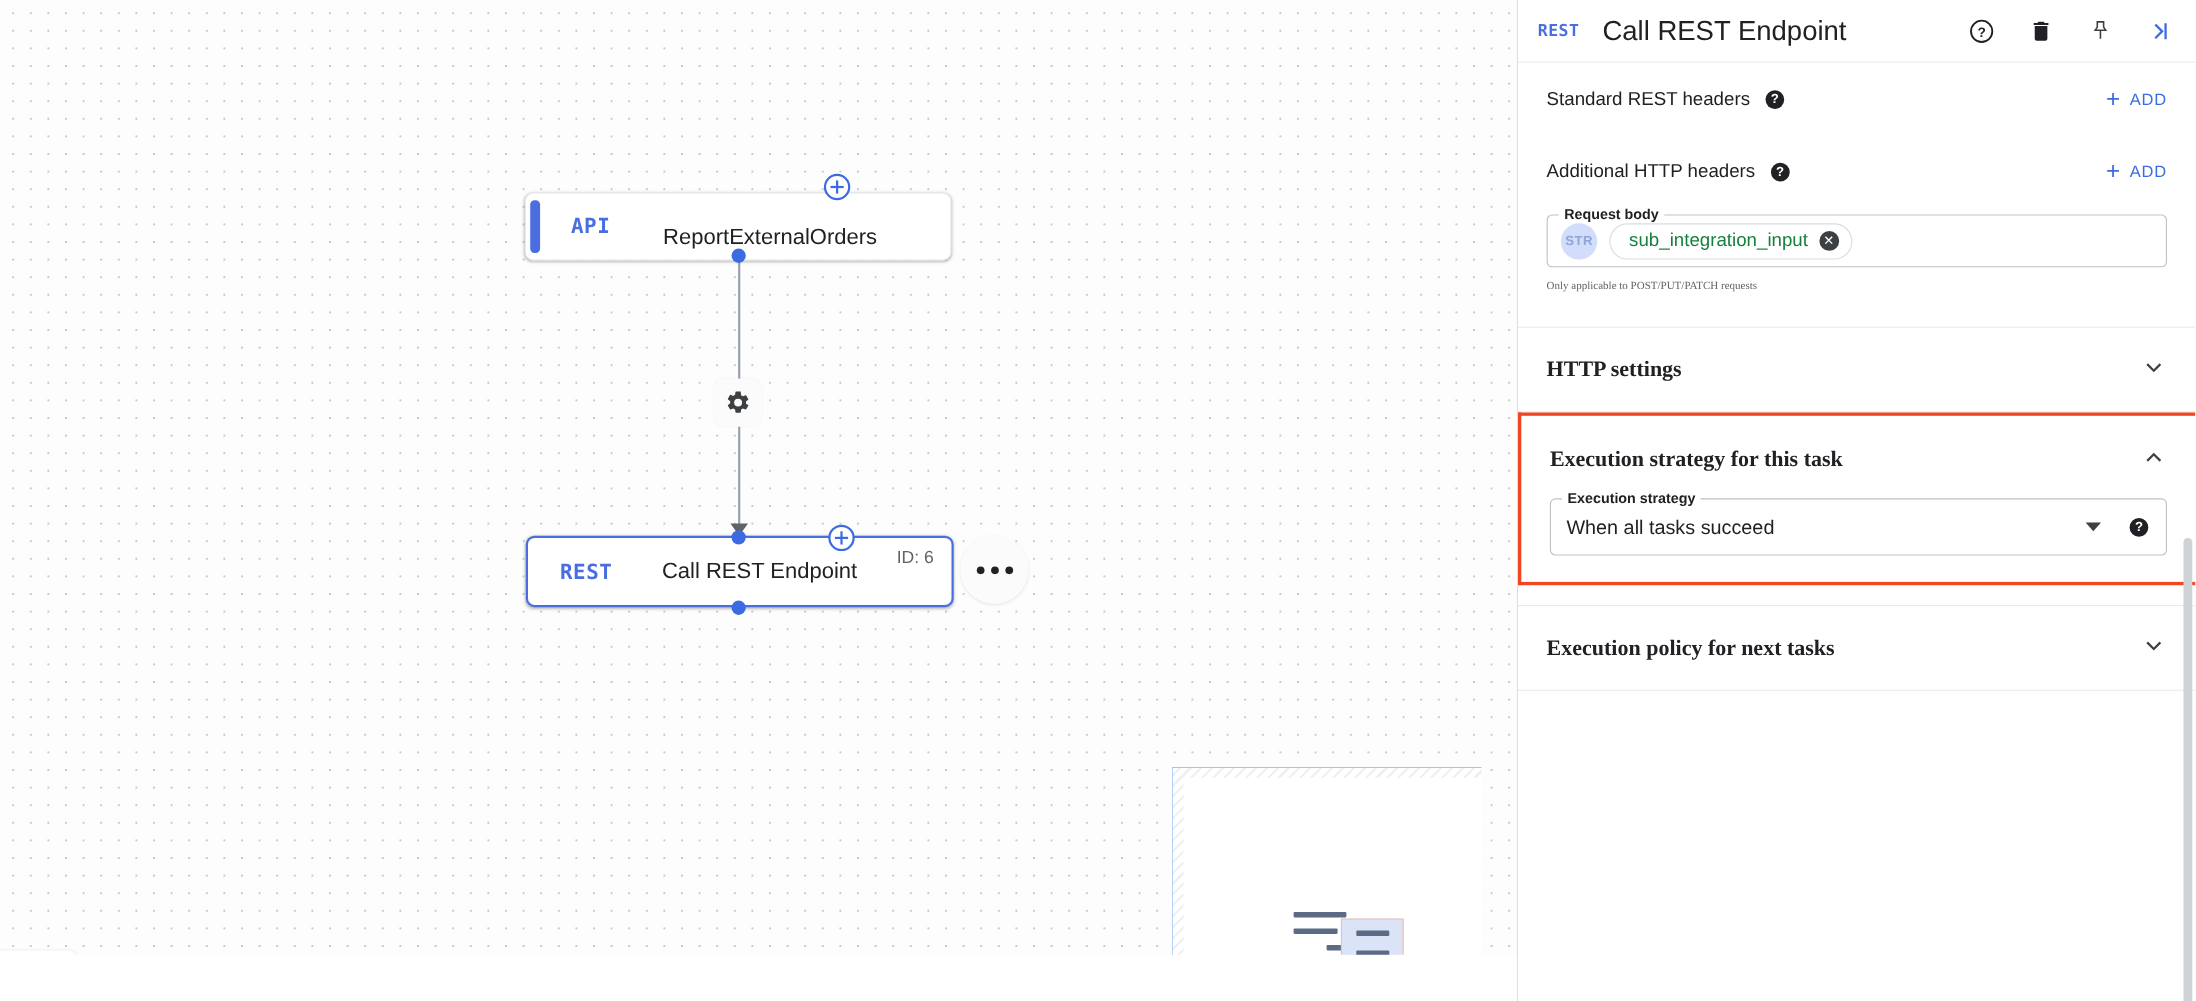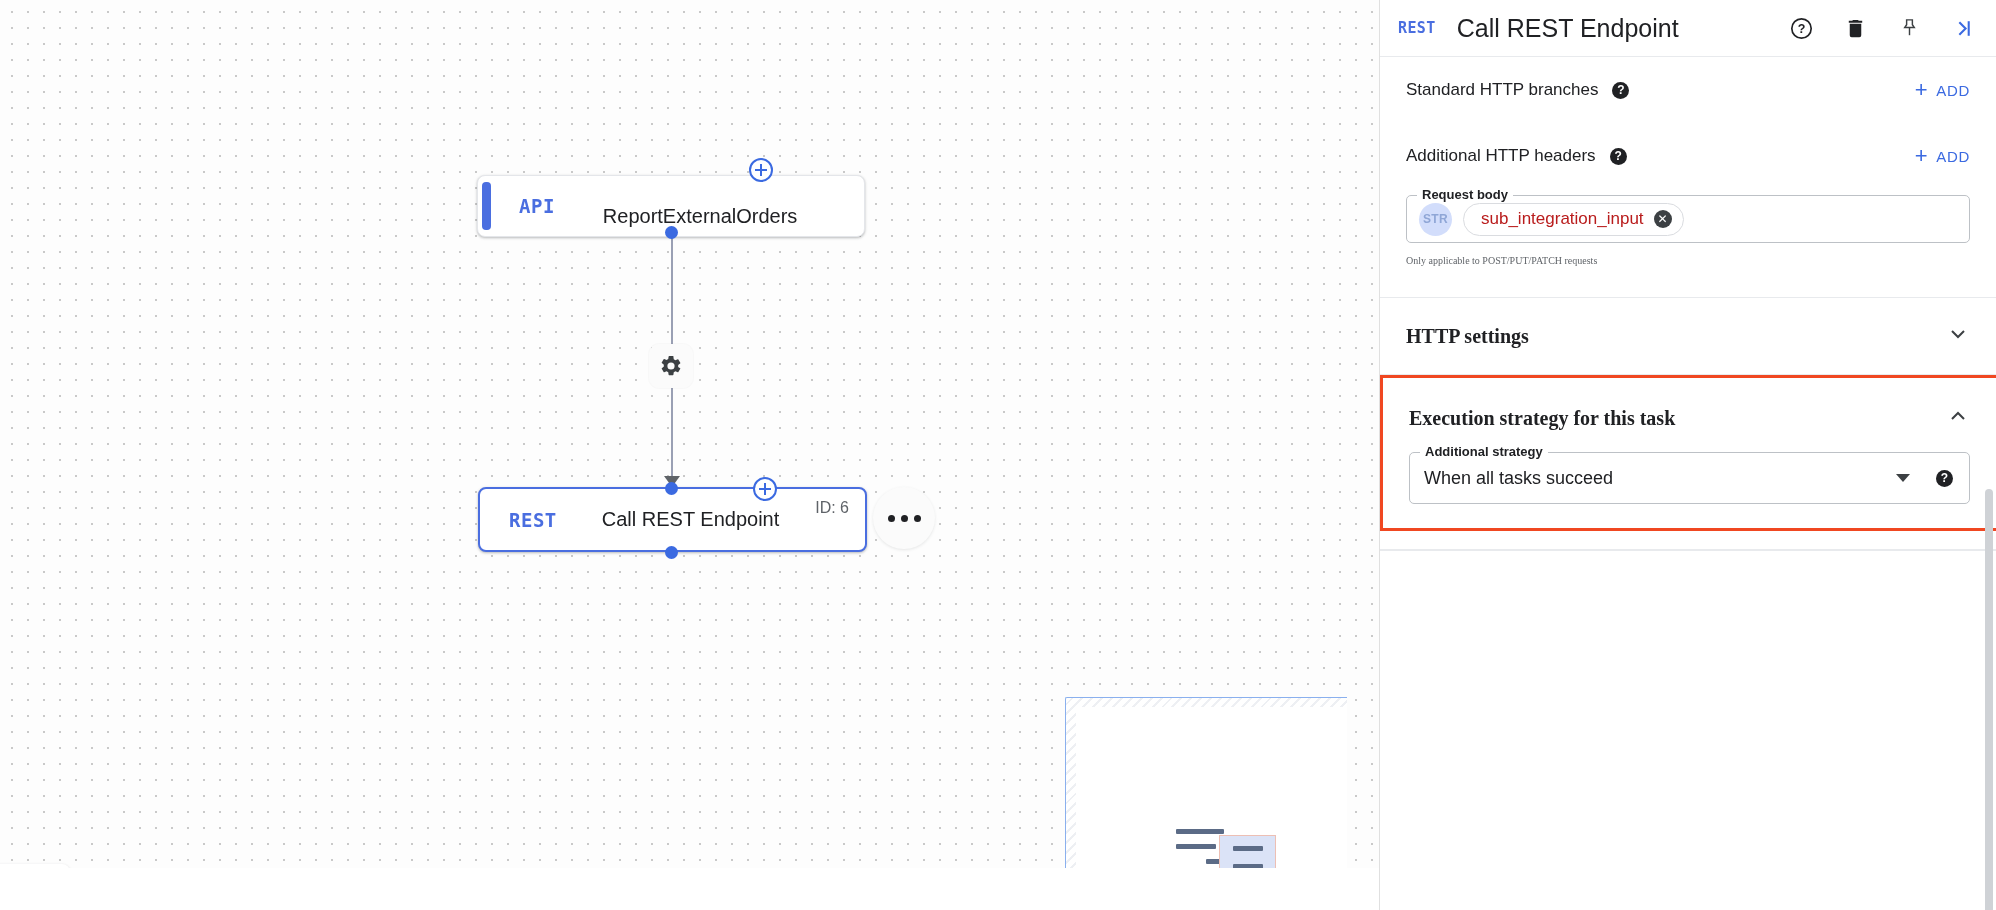--- a/index.html
+++ b/index.html
@@ -299,21 +299,21 @@
     margin-left: 11px;
     height: 33px;
     border: 1px solid #dadce0;
     border-radius: 17px;
     display: flex;
     align-items: center;
     padding: 0 11px 0 17px;
     gap: 10px;
     background: #fff;
   }
-  .chip-text { font-size: 17px; color: #b91c1c; }
+  .chip-text { font-size: 17px; color: #15803d; }
   .chip-x {
     width: 18px; height: 18px;
     border-radius: 50%;
     background: #3c4043;
     color: #fff;
     font-size: 12px;
     display: flex; align-items: center; justify-content: center;
     cursor: pointer;
   }
   .helper-text {
@@ -495,21 +495,21 @@
             <path fill="none" stroke="#3b6ae1" stroke-width="2" d="M8 6l6 6-6 6"></path>
             <path stroke="#3b6ae1" stroke-width="2" d="M17 5v14"></path>
           </svg>
         </div>
       </div>
     </div>
 
     <div id="panel-body">
 
       <div class="row-header">
-        <span class="row-label">Standard HTTP branches</span>
+        <span class="row-label">Standard REST headers</span>
         <span class="help-dot">?</span>
         <span class="add-btn">
           <span class="plus">+</span>
           <span>ADD</span>
         </span>
       </div>
 
       <div class="row-header">
         <span class="row-label">Additional HTTP headers</span>
         <span class="help-dot">?</span>
@@ -546,28 +546,36 @@
       <div id="exec-strategy">
         <div class="es-head">
           <span class="section-title">Execution strategy for this task</span>
           <span class="chev">
             <svg width="24" height="24" viewBox="0 0 24 24">
                 <path fill="none" stroke="#3c4043" stroke-width="2" d="M6 15l6-6 6 6"></path>
               </svg>
           </span>
         </div>
         <div class="select-outline">
-          <span class="field-legend">Additional strategy</span>
+          <span class="field-legend">Execution strategy</span>
           <span class="select-value">When all tasks succeed</span>
           <span class="caret"></span>
           <span class="help-dot select-help">?</span>
         </div>
       </div>
 
       <div class="divider" style="margin-top:18px;"></div>
 
+      <div class="section">
+        <span class="section-title">Execution policy for next tasks</span>
+        <span class="chev">
+          <svg width="24" height="24" viewBox="0 0 24 24">
+              <path fill="none" stroke="#3c4043" stroke-width="2" d="M6 9l6 6 6-6"></path>
+            </svg>
+        </span>
+      </div>
 
       <div class="divider"></div>
 
       <div id="panel-scrollbar"></div>
     </div>
   </div>
 </div>
 
 </body></html>

